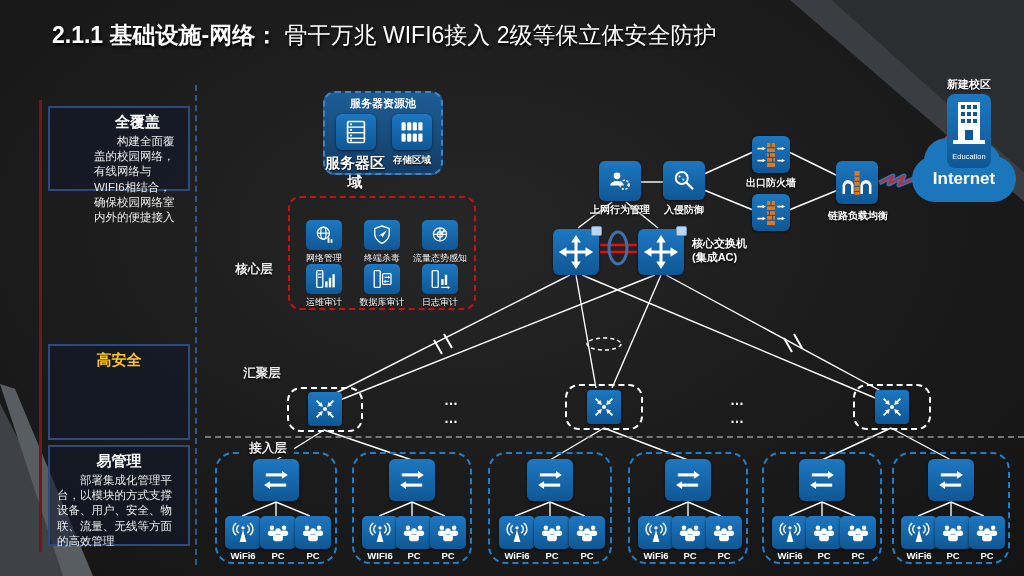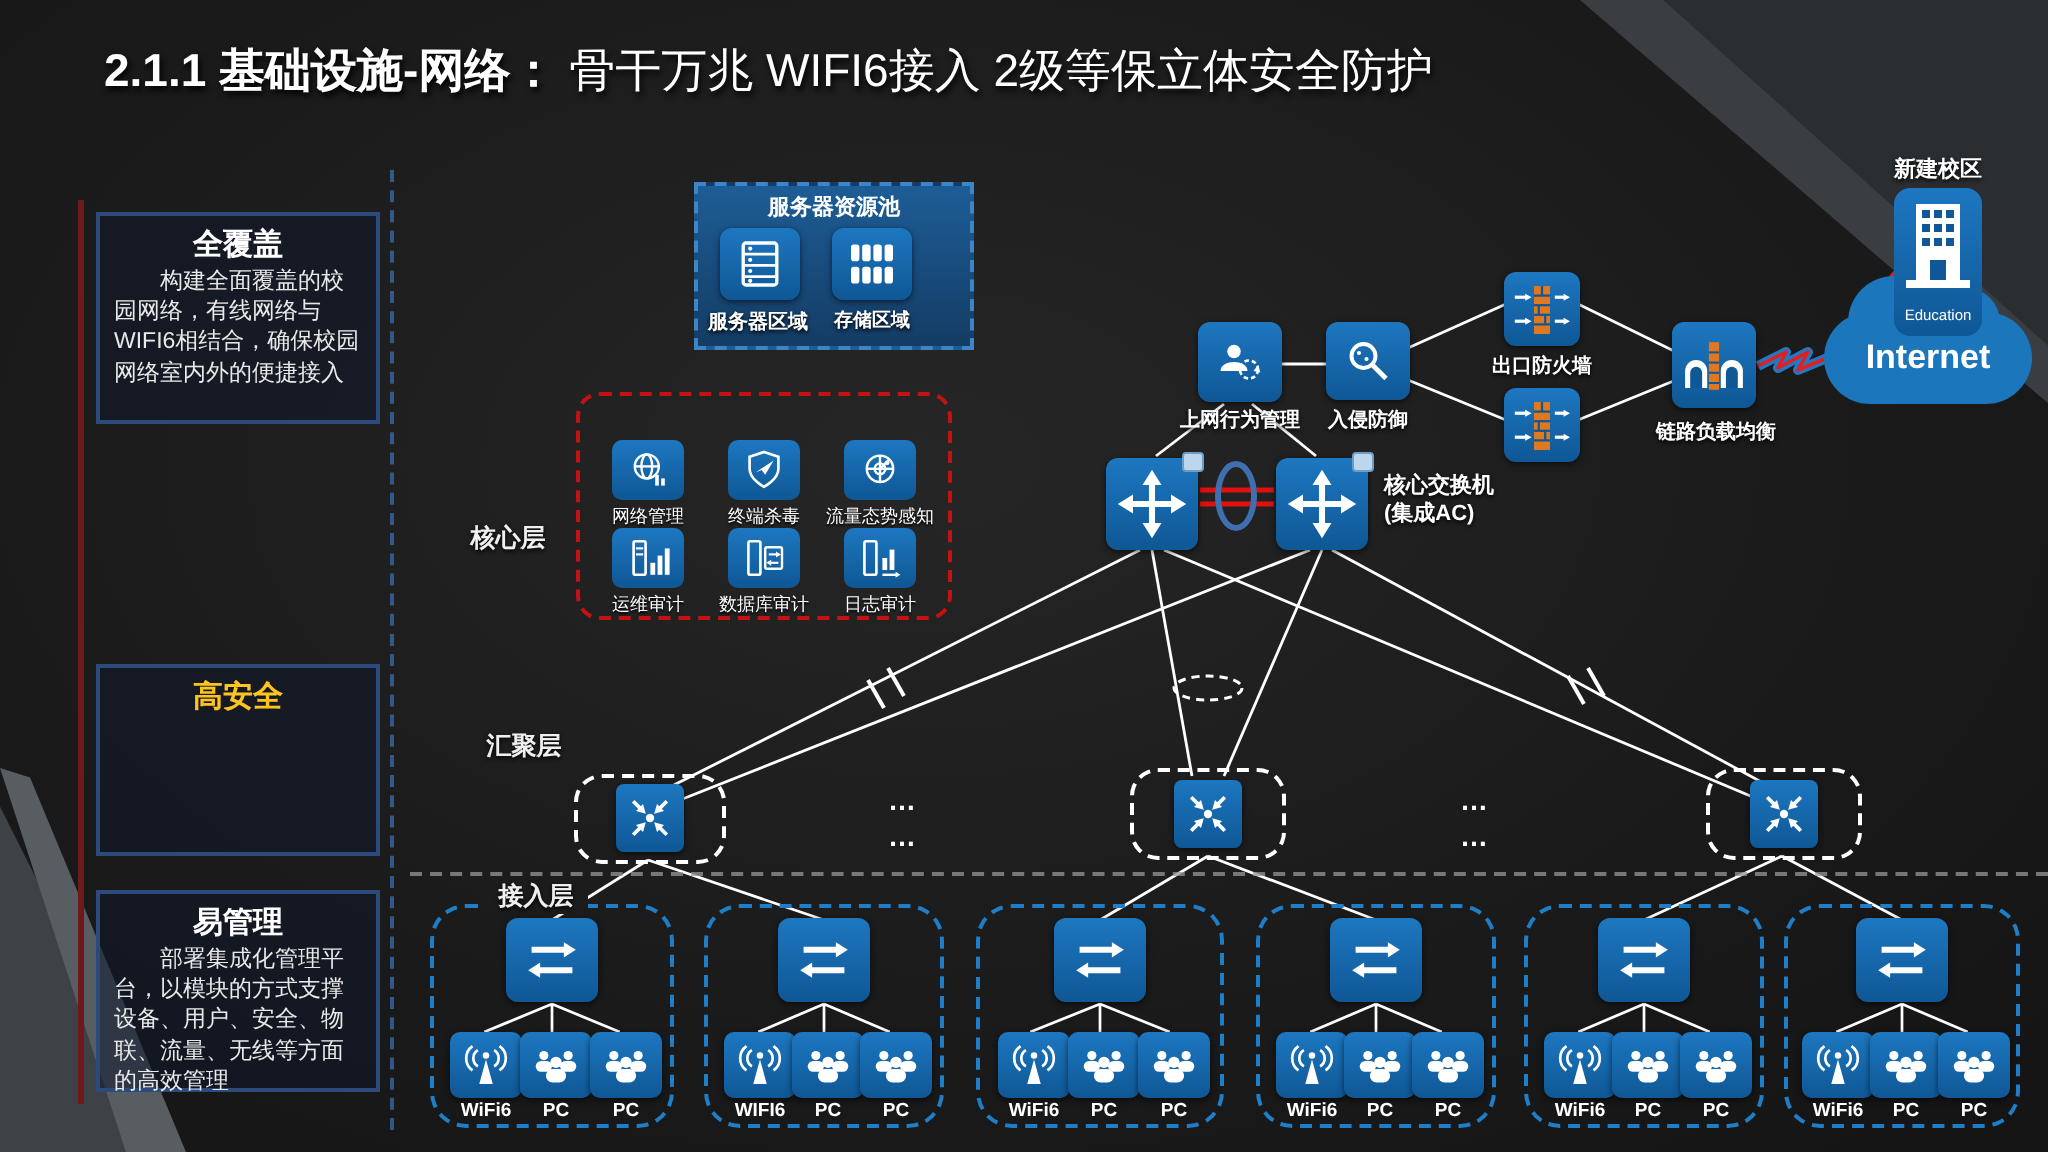--- a/index.html
+++ b/index.html
@@ -24,23 +24,23 @@
     border-left:2px dashed #34639c;opacity:.85;z-index:3;}
   .card{position:absolute;left:48px;width:142px;z-index:3;
     background:rgba(14,24,44,.55);border:2px solid #2c4a7c;box-sizing:border-box;}
   .card h3{margin:5px 0 2px;text-align:center;font-size:15px;color:#fff;font-weight:bold;}
   .card p{margin:2px 7px 6px;font-size:11.5px;line-height:1.32;color:#e9e9e9;text-indent:2em;}
   .card.hl h3,.card.hl p{color:#ffc41e;font-weight:bold;}
   .layer{font-size:12.5px;color:#efefef;}
   .hdash{position:absolute;left:205px;top:436px;width:819px;border-top:2px dashed #979797;
     opacity:.75;z-index:2;}
   
-  .pool{position:absolute;left:323px;top:91px;width:140px;height:84px;z-index:3;
-    border:2px dashed #3d85c6;border-radius:0;box-sizing:border-box;
-    background:linear-gradient(180deg,#1d5d96,#143c64);margin-left:24px;}
+  .pool{position:absolute;left:323px;top:91px;width:120px;height:84px;z-index:3;
+    border:2px dashed #3d85c6;border-radius:12px;box-sizing:border-box;
+    background:linear-gradient(180deg,#1d5d96,#143c64);}
   .pool .pt{text-align:center;color:#fff;font-size:11px;font-weight:bold;margin-top:3px;}
   .ops{position:absolute;left:288px;top:196px;width:188px;height:114px;z-index:3;
     border:2px dashed #c41212;border-radius:12px;box-sizing:border-box;}
   .ops .pt{text-align:center;color:#fff;font-size:12px;font-weight:bold;margin-top:2px;}
   .mini{position:absolute;width:36px;height:30px;border-radius:5px;
     background:linear-gradient(180deg,#1d77c0,#0f5795);display:flex;align-items:center;justify-content:center;}
   .mlabel{position:absolute;width:58px;text-align:center;color:#fff;font-size:9px;
     text-shadow:0 1px 1px #000;}
   
   .aggbox{position:absolute;border:2px dashed #fff;border-radius:14px;z-index:3;box-sizing:border-box;}
@@ -125,25 +125,25 @@
   </svg>
 
   <div class="title">
     <span class="lead">2.1.1 基础设施-网络：</span>
     <span class="rest">骨干万兆  WIFI6接入  2级等保立体安全防护</span>
   </div>
 
   <div class="redline"></div>
   <div class="vdash"></div>
 
-  <div class="card" style="top:106px;height:106px;">
+  <div class="card" style="top:106px;height:85px;padding-left:37px;">
     <h3>全覆盖</h3>
     <p>构建全面覆盖的校园网络，有线网络与WIFI6相结合，确保校园网络室内外的便捷接入</p>
   </div>
-  <div class="card hl" style="top:332px;height:96px;">
+  <div class="card hl" style="top:344px;height:96px;">
     <h3>高安全</h3>
   </div>
   <div class="card" style="top:445px;height:101px;">
     <h3>易管理</h3>
     <p>部署集成化管理平台，以模块的方式支撑设备、用户、安全、物联、流量、无线等方面的高效管理</p>
   </div>
 
   <div class="lbl layer" style="left:230px;top:261px;width:48px;">核心层</div>
   <div class="lbl layer" style="left:238px;top:365px;width:48px;">汇聚层</div>
   <div class="lbl layer" style="left:242px;top:440px;width:48px;background:#1c1c1c;padding:0 2px;z-index:5;">接入层</div>
@@ -170,21 +170,21 @@
             <rect x="13" y="6" width="6" height="12" rx="2"></rect>
           <rect x="21" y="6" width="6" height="12" rx="2"></rect>
             <rect x="29" y="6" width="6" height="12" rx="2"></rect>
           <rect x="5" y="22" width="6" height="12" rx="2"></rect>
             <rect x="13" y="22" width="6" height="12" rx="2"></rect>
           <rect x="21" y="22" width="6" height="12" rx="2"></rect>
             <rect x="29" y="22" width="6" height="12" rx="2"></rect>
         </g>
       </svg>
     </div>
-    <div class="lbl" style="left:0px;top:61px;width:60px;font-size:10px;position:absolute;">服务器区域</div>
+    <div class="lbl" style="left:0px;top:61px;width:60px;font-size:15px;position:absolute;">服务器区域</div>
     <div class="lbl" style="left:58px;top:61px;width:58px;font-size:9.5px;position:absolute;">存储区域</div>
   </div>
 
   <div class="ops">
 
     <div class="mini" style="left:16px;top:22px;">
       <svg width="26" height="24" viewBox="0 0 40 40">
           <g style="stroke:#fff;stroke-width:2;fill:none">
         <circle cx="19" cy="17" r="10"></circle>
             <ellipse cx="19" cy="17" rx="4.5" ry="10"></ellipse>

